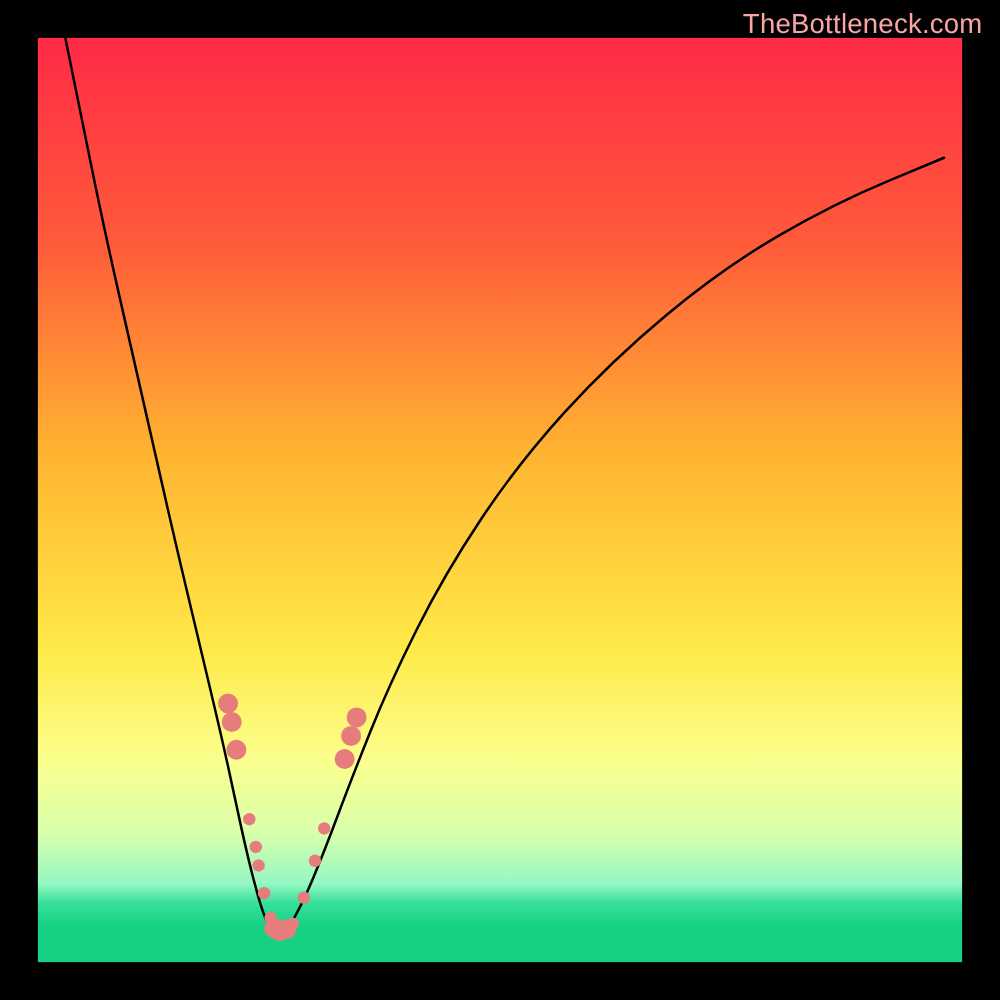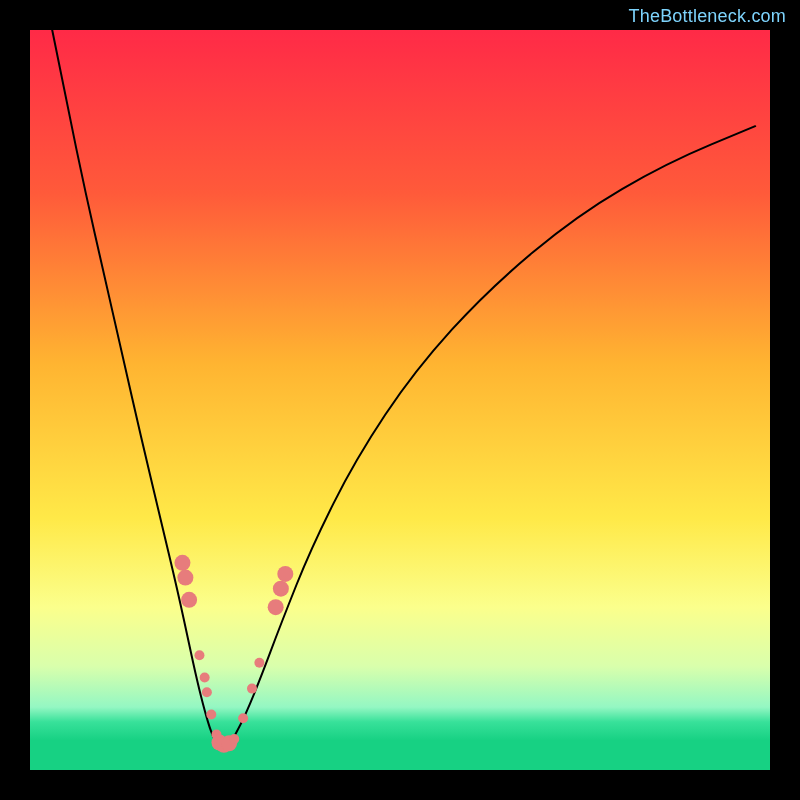--- a/index.html
+++ b/index.html
@@ -22,22 +22,22 @@
     left: 30px;
     top: 30px;
     width: 740px;
     height: 740px;
     overflow: hidden;
   }
   .watermark {
     position: absolute;
     top: 6px;
     right: 14px;
-    color: #7dd3fc;
-    font-size: 18px;
+    color: #fca5a5;
+    font-size: 22px;
     font-weight: 400;
     letter-spacing: 0.2px;
     user-select: none;
   }
 </style>
 </head>
 <body>
 
 <div class="frame">
   <div class="plot-area">

